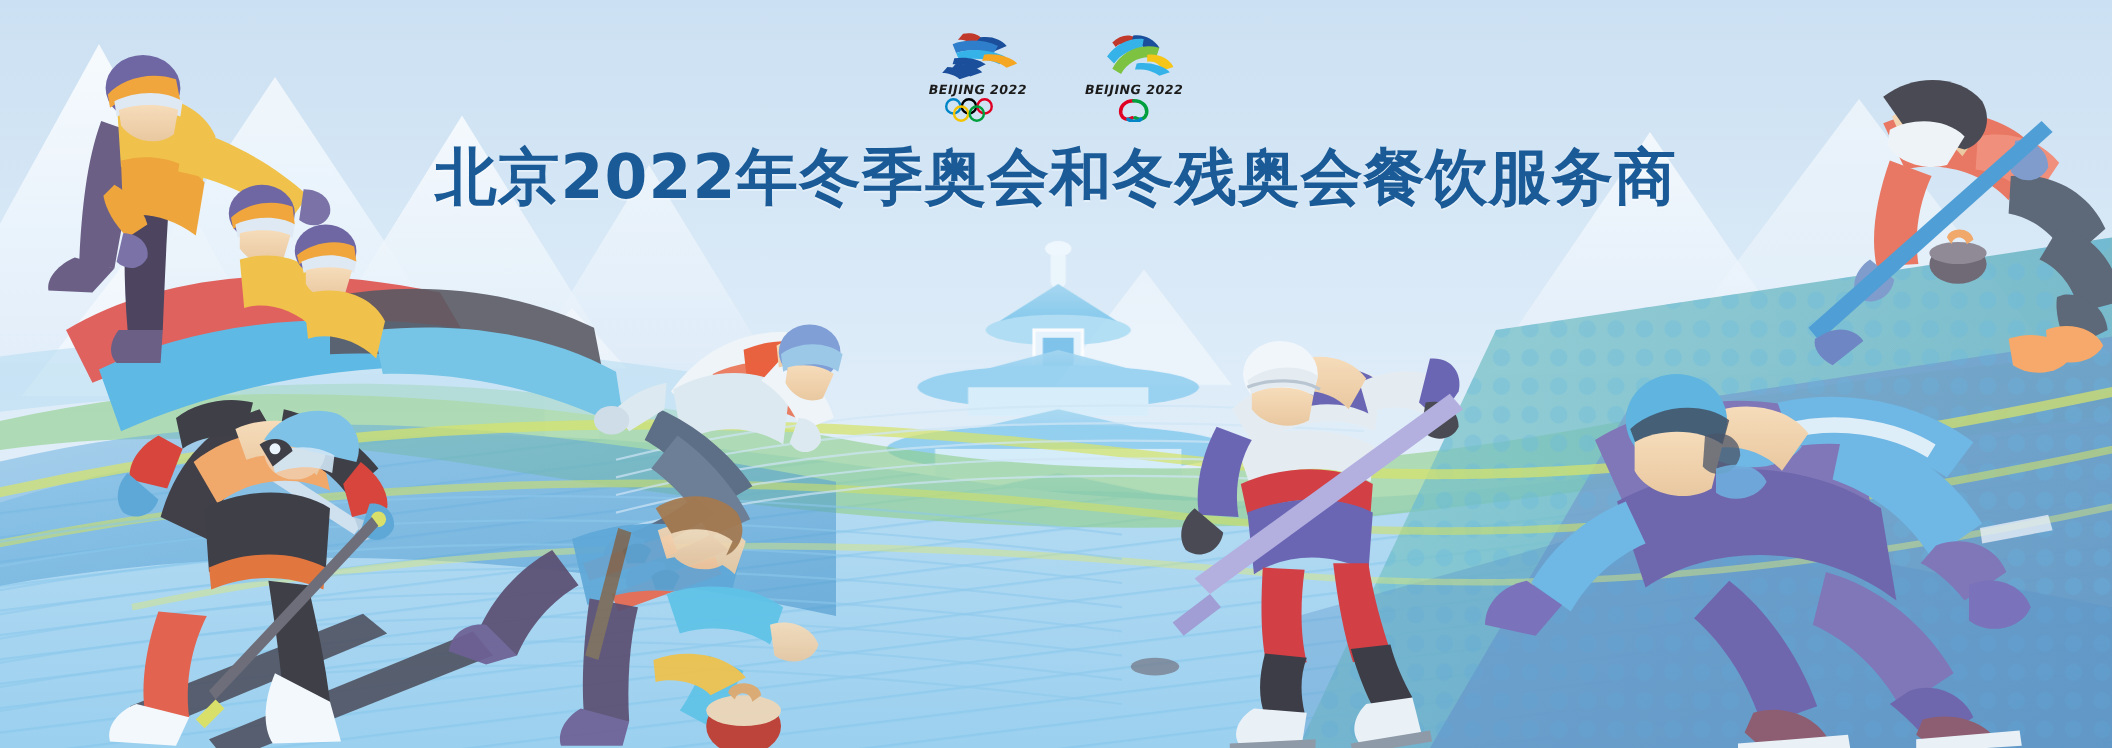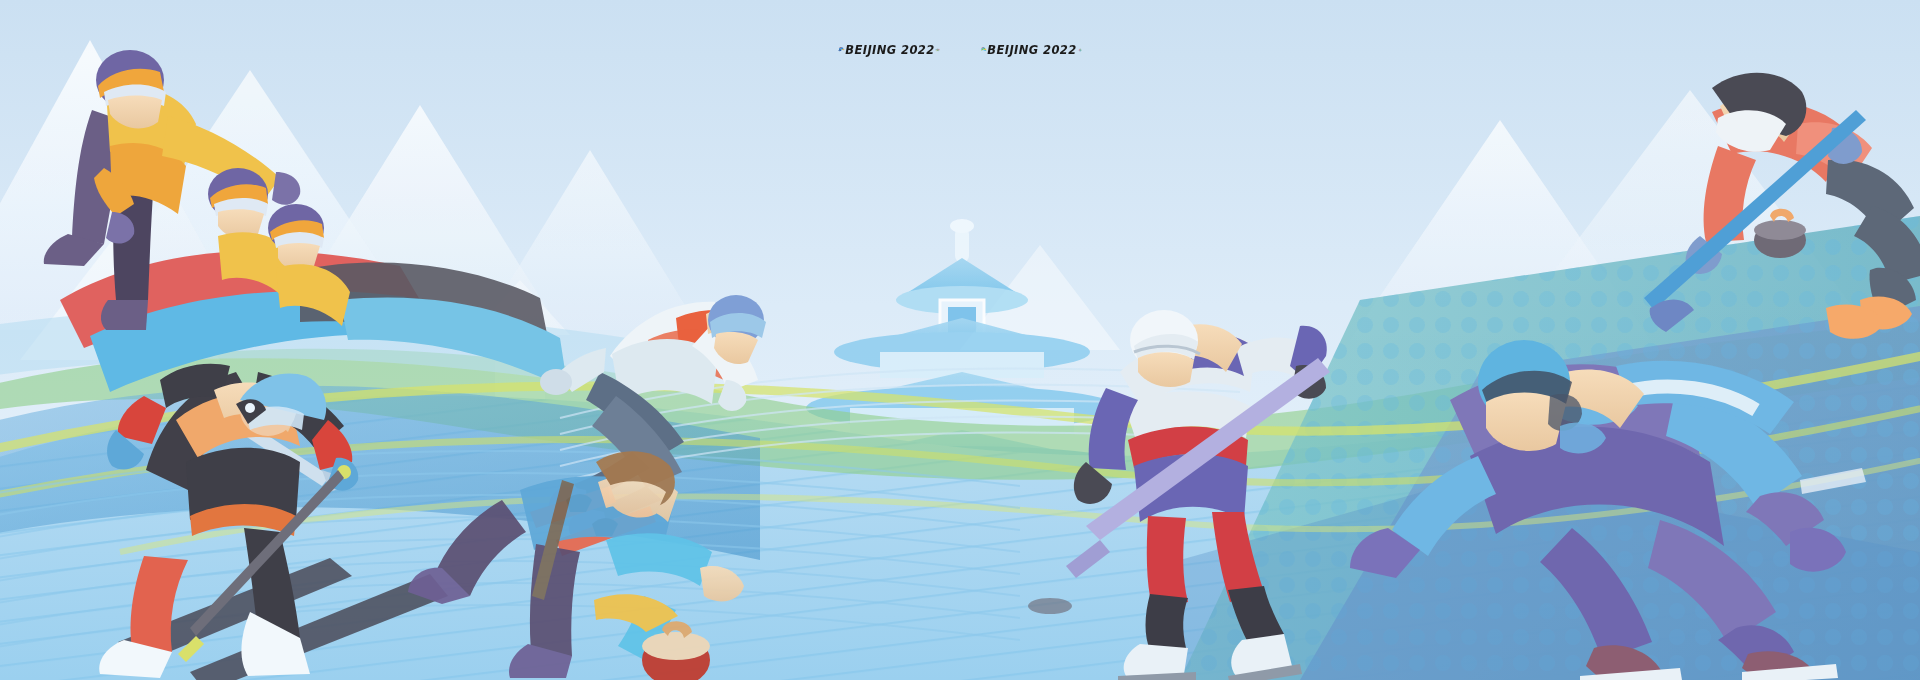--- a/index.html
+++ b/index.html
@@ -5,21 +5,21 @@
   html,body{margin:0;padding:0;background:#dce9f5;}
   #banner{
     position:relative;width:1920px;height:680px;overflow:hidden;
     font-family:"Liberation Sans","DejaVu Sans",sans-serif;
     background:linear-gradient(178deg,#cfe2f2 0%,#d6e7f5 28%,#e3eff9 55%,#e9f3fb 75%,#dfeefb 100%);
   }
   #banner svg.layer{position:absolute;left:0;top:0;width:1920px;height:680px;}
   
   #logos{position:absolute;left:0;top:26px;width:1920px;height:92px;
          display:flex;justify-content:center;align-items:flex-start;gap:38px;z-index:40;}
-  .logo-block{width:104px;display:flex;flex-direction:row;align-items:center;}
+  .logo-block{width:104px;display:flex;flex-direction:column;align-items:center;}
   .logo-mark{width:88px;height:46px;}
   .logo-word{font-family:"DejaVu Sans",sans-serif;font-style:italic;font-weight:bold;
              font-size:11.5px;letter-spacing:.4px;color:#1b1b1b;margin-top:2px;white-space:nowrap;}
   .logo-rings{height:22px;margin-top:1px;}
   
   #title{
     position:absolute;left:0;top:124px;width:1920px;text-align:center;z-index:45;
     font-family:"DejaVu Sans","Liberation Sans",sans-serif;
     font-weight:bold;font-size:56px;letter-spacing:1px;color:#1a5a96;
     text-shadow:0 2px 0 rgba(255,255,255,.35);
@@ -392,14 +392,15 @@
       <svg class="logo-rings" viewBox="0 0 104 34">
         <g fill="none" stroke-width="5" stroke-linecap="round">
           <path d="M52 4 C 40 4, 32 12, 34 22 C 36 30, 44 32, 50 28" stroke="#df0024"></path>
           <path d="M52 4 C 64 4, 72 12, 70 22 C 68 30, 60 32, 54 28" stroke="#009f3d"></path>
           <path d="M44 30 C 50 34, 58 34, 62 30" stroke="#0085c7"></path>
         </g>
       </svg>
     </div>
   </div>
 
+  <div id="title">北京2022年冬季奥会和冬残奥会餐饮服务商</div>
 
 </div>
 
 </body></html>

